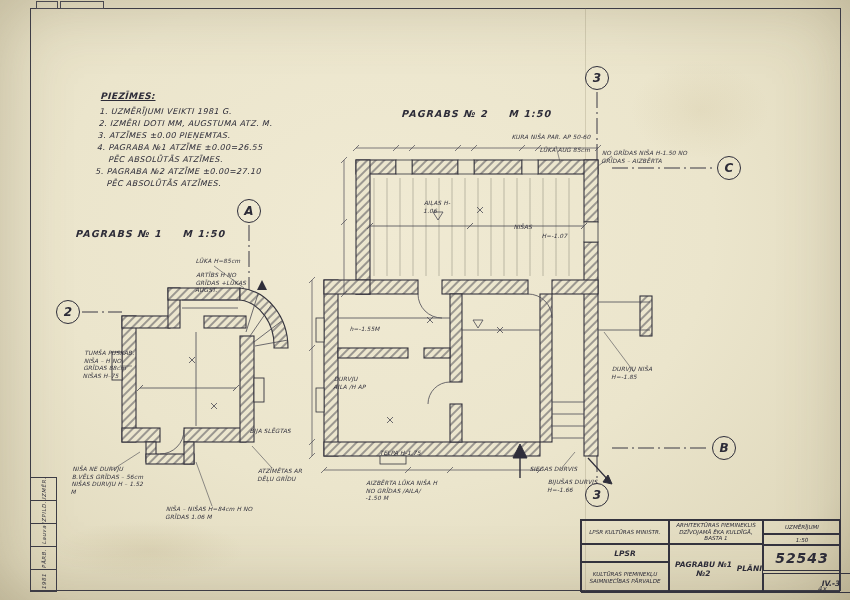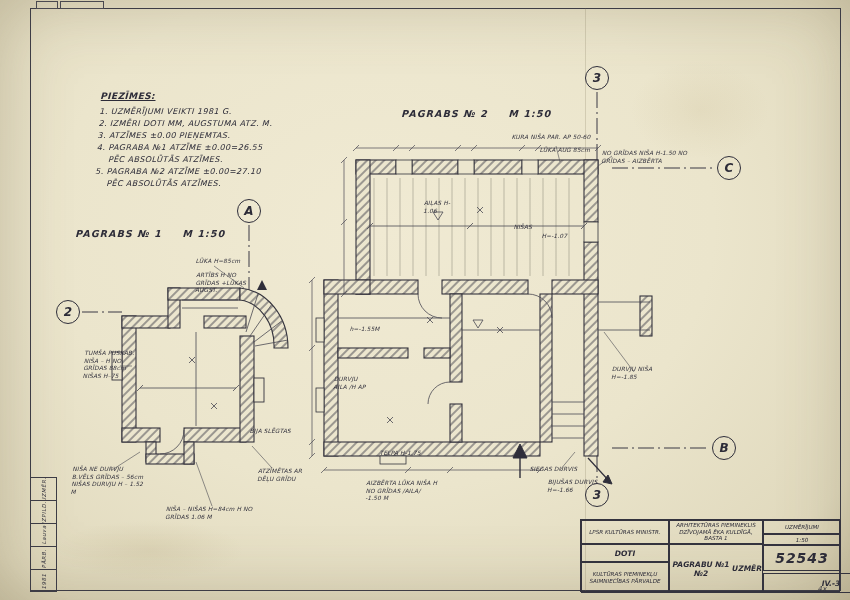--- a/index.html
+++ b/index.html
@@ -229,26 +229,26 @@
   <div class="ann" style="left:350px;top:326px;width:40px;">h=-1.55M</div>
   <div class="ann" style="left:334px;top:376px;width:38px;">DURVJU AILA /H AP</div>
   <div class="ann" style="left:380px;top:450px;width:48px;">TELPA H-1.75</div>
   <div class="ann" style="left:366px;top:480px;width:72px;">AIZBĒRTA LŪKA NIŠA H NO GRĪDAS /AILA/ -1.50 M</div>
   <div class="ann" style="left:612px;top:366px;width:52px;">DURVJU NIŠA H=-1.85</div>
   <div class="ann" style="left:530px;top:466px;width:48px;">SIEGAS DURVIS</div>
   <div class="ann" style="left:548px;top:479px;width:60px;">BIJUŠAS DURVIS H=-1.66</div>
 
   <div class="tb">
     <div class="cell small" style="left:0;top:0;width:88px;height:24px;">LPSR KULTŪRAS MINISTR.</div>
-    <div class="cell med" style="left:0;top:24px;width:88px;height:18px;">DOTI</div>
+    <div class="cell med" style="left:0;top:24px;width:88px;height:18px;">LPSR</div>
     <div class="cell small" style="left:0;top:42px;width:88px;height:31px;">KULTŪRAS PIEMINEKĻU SAIMNIECĪBAS PĀRVALDE</div>
     <div class="cell small" style="left:88px;top:0;width:94px;height:24px;">ARHITEKTŪRAS PIEMINEKLIS DZĪVOJAMĀ ĒKA KULDĪGĀ, BASTA 1</div>
     <div class="cell" style="left:88px;top:24px;width:94px;height:49px;">
       <div class="med">PAGRABU №1 №2</div>
-      <div class="med">UZMĒR</div>
+      <div class="med">PLĀNI</div>
     </div>
     <div class="cell small" style="left:182px;top:0;width:78px;height:14px;">UZMĒRĪJUMI</div>
     <div class="cell small" style="left:182px;top:14px;width:78px;height:12px;">1:50</div>
     <div class="cell big" style="left:182px;top:24px;width:78px;height:27px;font-style:italic;">52543</div>
     <div class="cell med" style="left:182px;top:53px;width:90px;height:20px;padding-left:46px;">IV.-3</div>
   </div>
 
   <div class="lstamp">
     <div class="row">
         <span>UZMĒR.</span>

